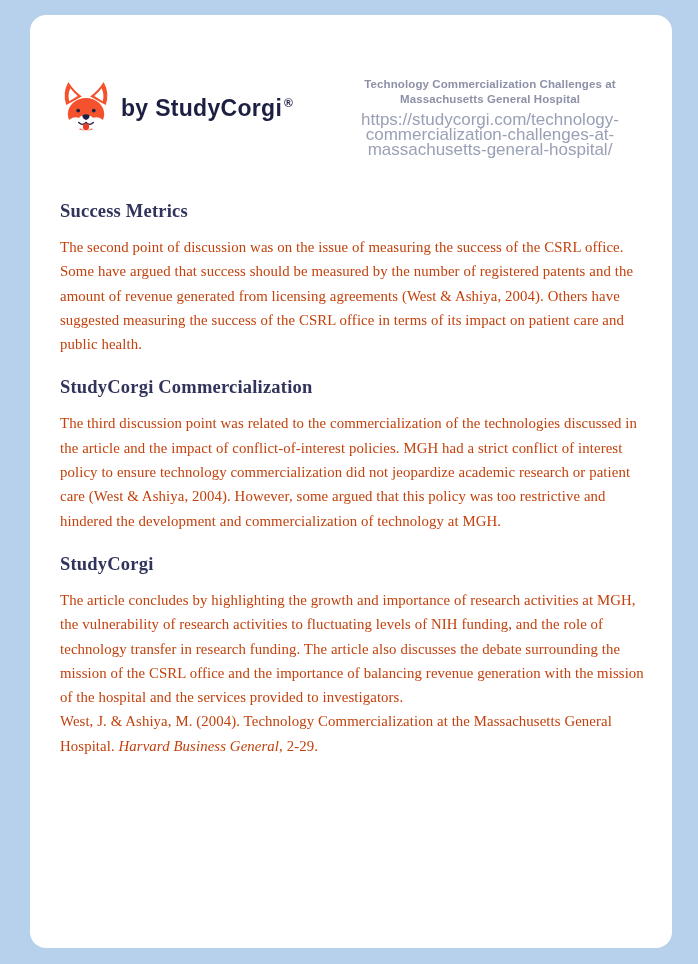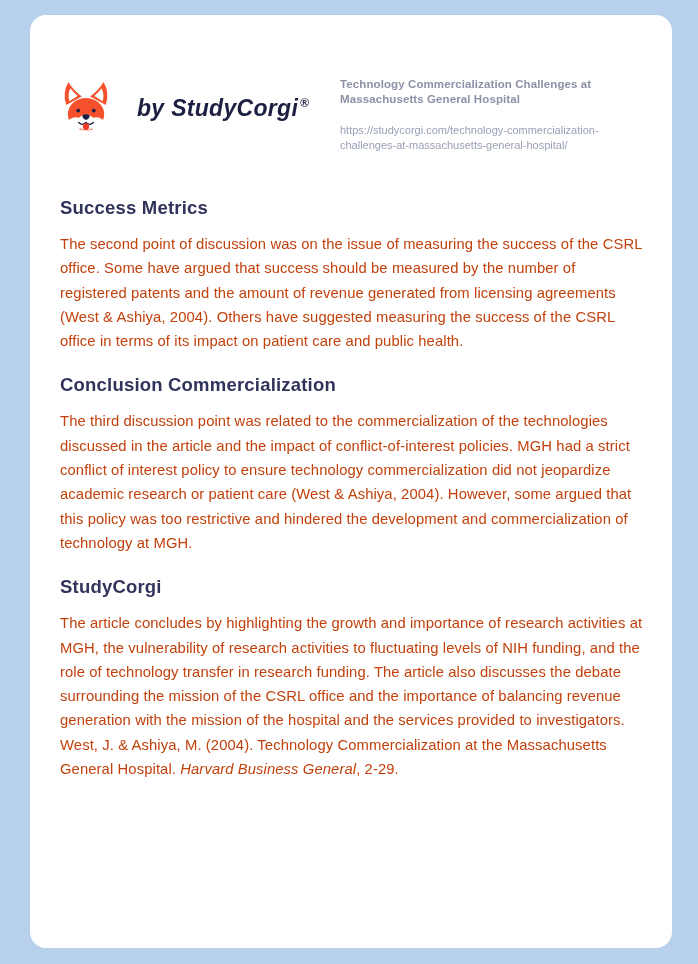--- a/index.html
+++ b/index.html
@@ -19,59 +19,58 @@
     overflow:hidden;
   }
   .header {
     display:flex;
     justify-content:space-between;
     align-items:flex-start;
   }
   .brand {
     display:flex;
     align-items:center;
-    gap:25px;
+    gap:9px;
     margin-top:15px;
-    font-style:italic;
   }
   .brand svg { width:52px; height:56px; display:block; }
   .brand-name {
     font-size:23px;
     font-weight:bold;
     color:#1c1f41;
     letter-spacing:0.3px;
     white-space:nowrap;
   }
   .brand-reg {
     font-size:12px;
     font-weight:bold;
     color:#1c1f41;
     vertical-align:9px;
     margin-left:2px;
   }
   .doc-meta {
     width:300px;
-    text-align:left;
+    text-align:center;
     margin-top:12px;
   }
   .doc-title {
     font-size:11.5px;
     font-weight:bold;
     color:#8d91a8;
     line-height:15px;
     letter-spacing:0.1px;
   }
   .doc-url {
-    font-size:11px;
+    font-size:17px;
     color:#9aa0b6;
     line-height:15px;
-    margin-top:16px;
+    margin-top:5px;
     overflow-wrap:anywhere;
   }
-  .content { margin-top:0; width:585px; }
+  .content { margin-top:0; width:585px;font-family:Liberation Serif, serif; }
   .content h2 {
     font-size:18.5px;
     font-weight:bold;
     color:#31345a;
     letter-spacing:0.2px;
     margin:21px 0 13px;
   }
   .content h2.first { margin-top:44px; }
   .content p {
     font-size:14.8px;
@@ -122,21 +121,21 @@
       <div class="doc-url">https://studycorgi.com/technology-commercialization-challenges-at-massachusetts-general-hospital/</div>
     </div>
 
   </div>
 
   <div class="content">
 
     <h2 class="first">Success Metrics</h2>
     <p>The second point of discussion was on the issue of measuring the success of the CSRL office. Some have argued that success should be measured by the number of registered patents and the amount of revenue generated from licensing agreements (West &amp; Ashiya, 2004). Others have suggested measuring the success of the CSRL office in terms of its impact on patient care and public health.</p>
 
-    <h2>Conclusion Commercialization</h2>
+    <h2>StudyCorgi Commercialization</h2>
     <p>The third discussion point was related to the commercialization of the technologies discussed in the article and the impact of conflict-of-interest policies. MGH had a strict conflict of interest policy to ensure technology commercialization did not jeopardize academic research or patient care (West &amp; Ashiya, 2004). However, some argued that this policy was too restrictive and hindered the development and commercialization of technology at MGH.</p>
 
     <h2>StudyCorgi</h2>
     <p>The article concludes by highlighting the growth and importance of research activities at MGH, the vulnerability of research activities to fluctuating levels of NIH funding, and the role of technology transfer in research funding. The article also discusses the debate surrounding the mission of the CSRL office and the importance of balancing revenue generation with the mission of the hospital and the services provided to investigators.</p>
 
     <p><span>West, J. &amp; Ashiya, M. (2004). Technology Commercialization at the Massachusetts General Hospital. </span><span class="italic">Harvard Business General</span><span>, 2-29.</span></p>
 
   </div>
 
 </div>

